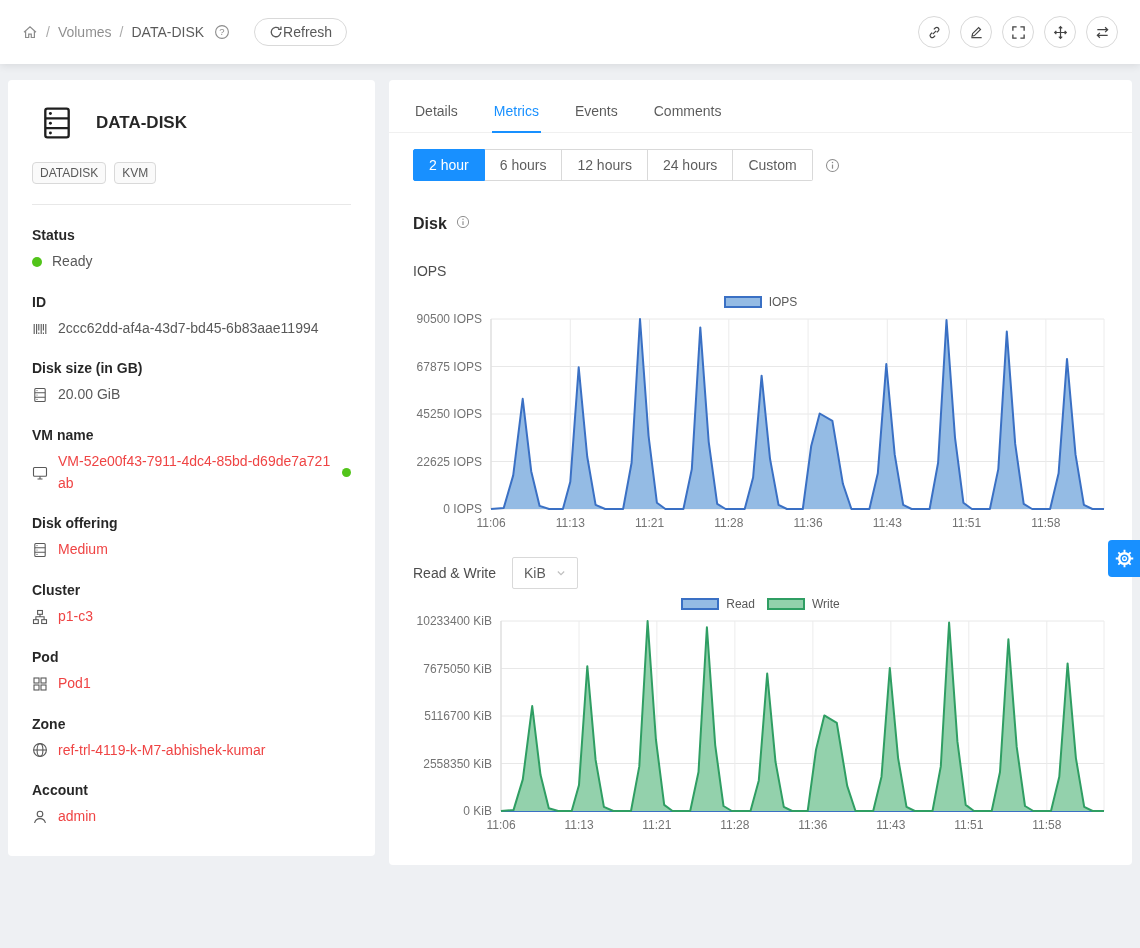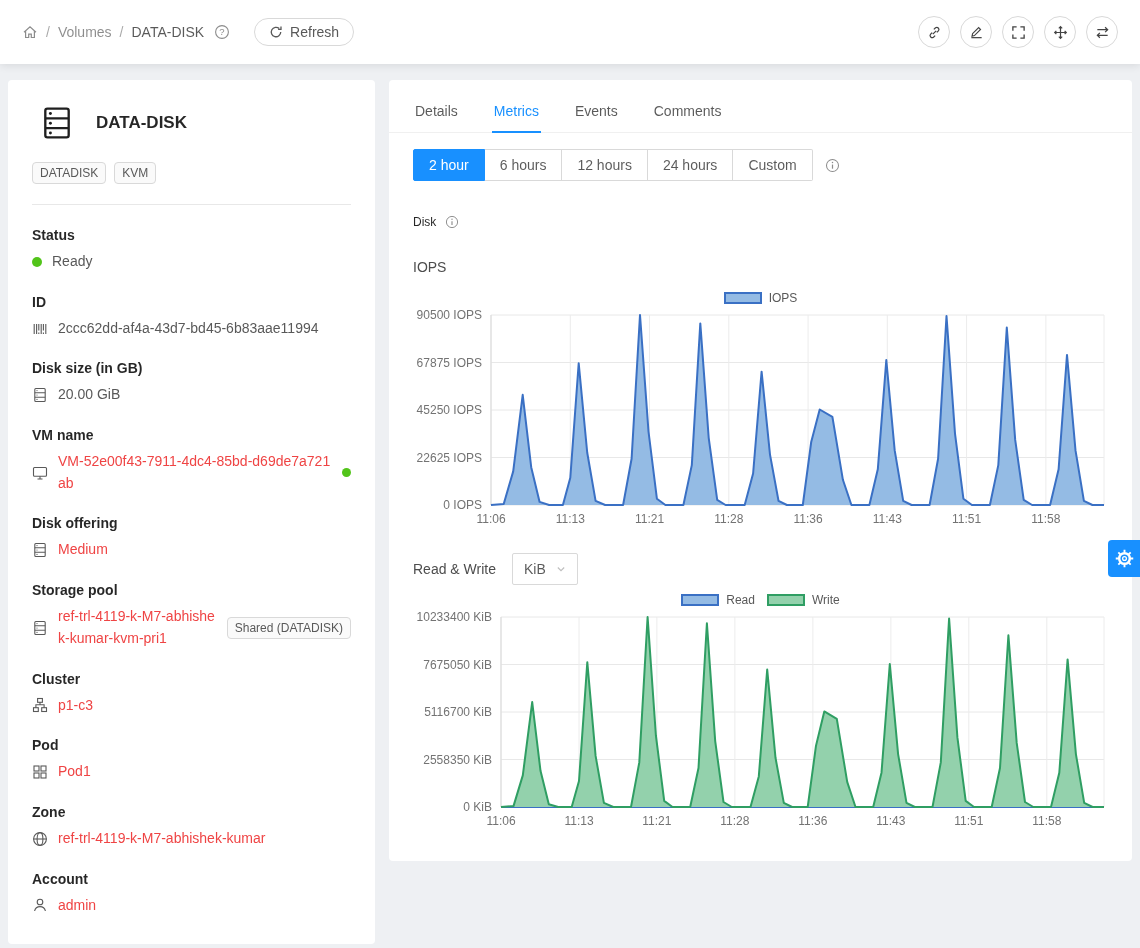--- a/index.html
+++ b/index.html
@@ -8,21 +8,21 @@
 
   
   .topbar{height:64px;background:#fff;display:flex;align-items:center;justify-content:space-between;
     padding:0 22px;box-shadow:0 2px 8px rgba(0,0,0,.09);position:relative;z-index:5}
   .crumbs{display:flex;align-items:center;gap:8px;color:rgba(0,0,0,.45)}
   .crumbs a{color:rgba(0,0,0,.45);text-decoration:none;display:flex;align-items:center}
   .crumb-current{color:rgba(0,0,0,.65)}
   .crumb-sep{color:rgba(0,0,0,.35)}
   .help-ic{color:#8c8c8c;display:flex;align-items:center;margin-left:2px;cursor:pointer}
   .refresh-btn{margin-left:16px;height:28px;border:1px solid #d9d9d9;border-radius:14px;background:#fff;
-    display:inline-flex;align-items:center;gap:7px;padding:0 14px;color:#595959;font-size:14px;cursor:pointer}
+    display:inline-flex;align-items:center;padding:0 14px;color:#595959;font-size:14px;cursor:pointer}
   .top-actions{display:flex;gap:10px}
   .circle-btn{width:32px;height:32px;border-radius:50%;border:1px solid #d9d9d9;background:#fff;
     display:flex;align-items:center;justify-content:center;color:#434343;cursor:pointer}
 
   
   .content{display:flex;align-items:flex-start;gap:14px;padding:16px 8px}
   .card{background:#fff;border-radius:4px}
 
   
   .info-card{width:367px;padding:24px;flex:none}
@@ -53,21 +53,21 @@
 
   .range-row{display:flex;align-items:center}
   .radio-group{display:inline-flex}
   .radio-btn{height:32px;line-height:30px;padding:0 15px;border:1px solid #d9d9d9;border-left-width:0;
     background:#fff;color:rgba(0,0,0,.65);font-size:14px;cursor:pointer}
   .radio-btn:first-child{border-left-width:1px;border-radius:2px 0 0 2px}
   .radio-btn:last-child{border-radius:0 2px 2px 0}
   .radio-btn.active{background:#1890ff;border-color:#1890ff;color:#fff}
   .range-info{margin-left:12px;color:#8c8c8c;display:flex;cursor:pointer}
 
-  .section-title{margin-top:34px;font-size:12px;font-weight:400;color:rgba(0,0,0,.85);display:flex;align-items:flex-end;gap:7px}
+  .section-title{margin-top:34px;font-size:16px;font-weight:700;color:rgba(0,0,0,.85);display:flex;align-items:flex-start;gap:7px}
   .section-title .help-ic{color:#8c8c8c}
 
   .chart-block{margin-top:22px}
   .chart-head{display:flex;align-items:center;gap:16px;color:#4d4d4d;font-size:14px;min-height:32px}
   .unit-select{height:32px;border:1px solid #d9d9d9;border-radius:2px;background:#fff;display:inline-flex;
     align-items:center;gap:10px;padding:0 11px;color:rgba(0,0,0,.65);cursor:pointer}
   .unit-select .caret{color:#bfbfbf;display:flex}
   .chart-legend{display:flex;justify-content:center;align-items:center;gap:12px;margin:8px 0 4px;font-size:12px;color:#595959}
   .legend-item{display:inline-flex;align-items:center;gap:7px;cursor:pointer}
   .legend-box{width:38px;height:12px;border:2px solid;display:inline-block}
@@ -233,36 +233,20 @@
                 <path d="M2.8 5.8h10.4M2.8 10.2h10.4" stroke="currentColor" stroke-width="1.1"></path>
                 <circle cx="5" cy="3.6" r=".6" fill="currentColor"></circle>
                 <circle cx="5" cy="8" r=".6" fill="currentColor"></circle>
                 <circle cx="5" cy="12.4" r=".6" fill="currentColor"></circle>
               </svg>
           </span>
           <a href="#" class="val-link">Medium</a>
         </div>
       </div>
 
-      <div class="field">
-        <div class="field-label">Storage pool</div>
-        <div class="value-row">
-          <span class="f-icon">
-            <svg width="16" height="16" viewBox="0 0 16 16">
-                <rect x="2.8" y="1.5" width="10.4" height="13" rx="1" fill="none" stroke="currentColor" stroke-width="1.1"></rect>
-                <path d="M2.8 5.8h10.4M2.8 10.2h10.4" stroke="currentColor" stroke-width="1.1"></path>
-                <circle cx="5" cy="3.6" r=".6" fill="currentColor"></circle>
-                <circle cx="5" cy="8" r=".6" fill="currentColor"></circle>
-                <circle cx="5" cy="12.4" r=".6" fill="currentColor"></circle>
-              </svg>
-          </span>
-          <a href="#" class="val-link wrapable">ref-trl-4119-k-M7-abhishek-kumar-kvm-pri1</a>
-          <span class="pool-badge">Shared (DATADISK)</span>
-        </div>
-      </div>
 
       <div class="field">
         <div class="field-label">Cluster</div>
         <div class="value-row">
           <span class="f-icon">
             <svg width="16" height="16" viewBox="0 0 16 16">
                 <rect x="5.6" y="1.5" width="4.8" height="3.8" fill="none" stroke="currentColor" stroke-width="1.1"></rect>
                 <rect x="1.5" y="10.7" width="4.8" height="3.8" fill="none" stroke="currentColor" stroke-width="1.1"></rect>
                 <rect x="9.7" y="10.7" width="4.8" height="3.8" fill="none" stroke="currentColor" stroke-width="1.1"></rect>
                 <path d="M8 5.3v2.5M3.9 10.7V7.8h8.2v2.9" fill="none" stroke="currentColor" stroke-width="1.1"></path>

